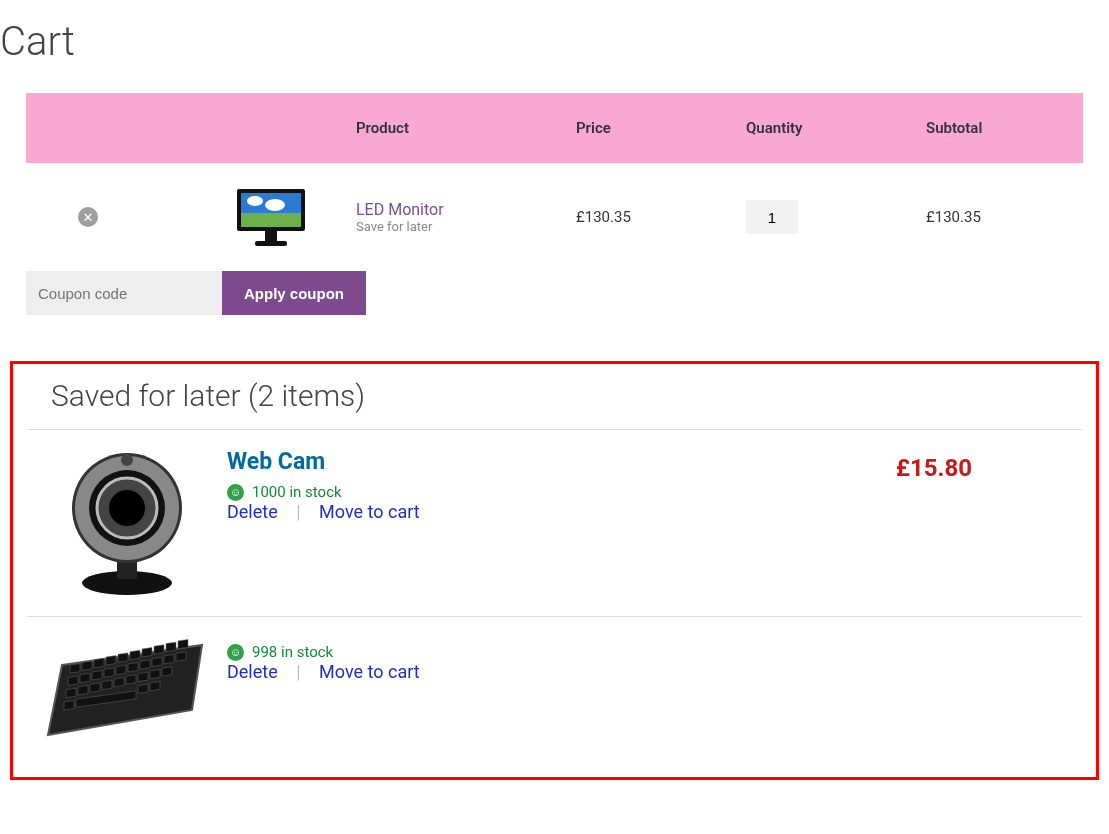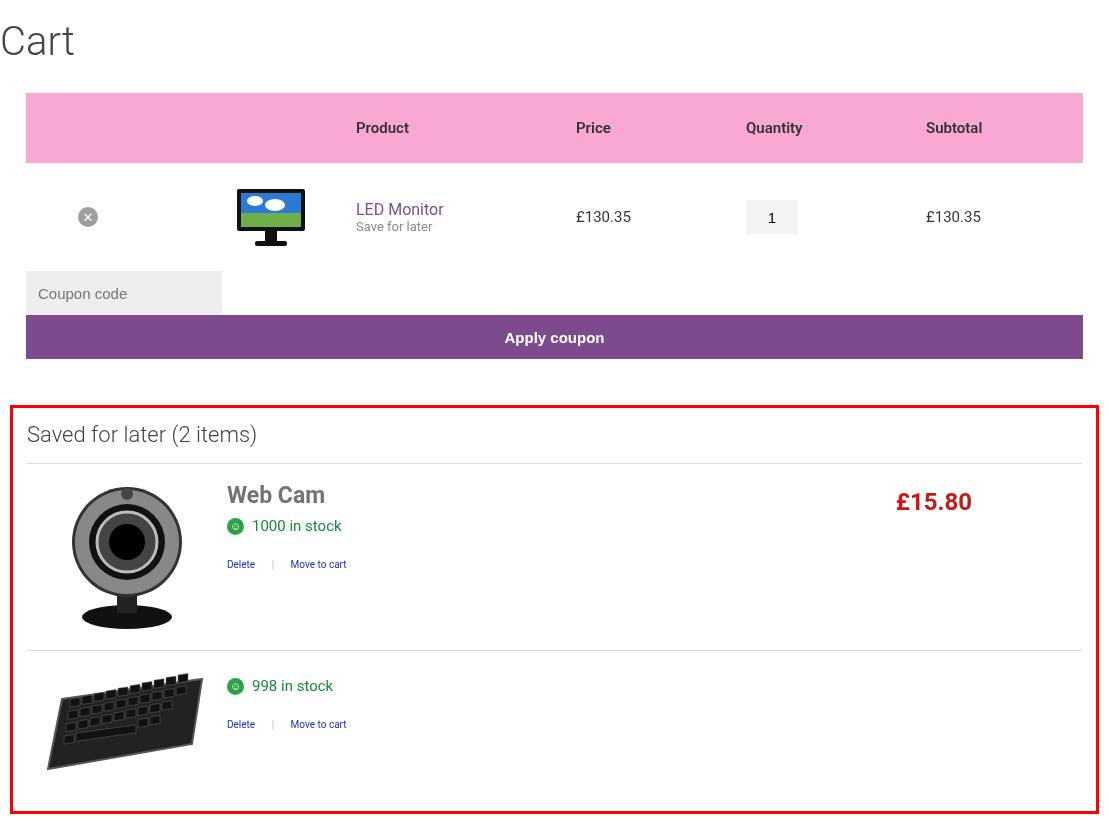--- a/index.html
+++ b/index.html
@@ -54,21 +54,20 @@
   .qty-input {
     width: 52px; height: 34px;
     background: #f3f3f3;
     border: none;
     text-align: center;
     font-size: 15px;
   }
   .actions-row {
     display: flex;
     padding: 0;
-    flex-direction: column;
   }
   .coupon-input {
     width: 196px;
     height: 44px;
     background: #eeeeee;
     border: none;
     padding: 0 12px;
     font-size: 15px;
     color: #666;
   }
@@ -94,39 +93,40 @@
   }
   .flex-spacer { flex: 1; }
 
   
   .saved-box {
     margin: 46px 10px 10px;
     border: 3px solid #ff0000;
     padding: 10px 14px 14px;
   }
   .saved-title {
-    font-size: 22px;
+    font-size: 30px;
     font-weight: 300;
     color: #444;
     padding: 4px 0 16px;
+    margin-left: 24px;
   }
   .saved-item {
     display: flex;
     align-items: flex-start;
     border-top: 1px solid #ddd;
     padding: 18px 0;
   }
   .saved-thumb {
     width: 200px;
     display: flex;
     justify-content: center;
   }
   .saved-body { flex: 1; }
   .saved-name {
-    color: #737373;
+    color: #0369a1;
     font-size: 23px;
     font-weight: 700;
     text-decoration: none;
   }
   .stock-line {
     color: #138a3a;
     font-size: 15px;
     margin-top: 8px;
     display: flex;
     align-items: center;
@@ -135,22 +135,21 @@
   .smiley {
     width: 17px; height: 17px;
     border-radius: 50%;
     background: #2fa14a;
     display: inline-flex;
     align-items: center; justify-content: center;
     color: #fff;
     font-size: 11px;
   }
   .saved-actions {
-    margin-top: 24px;
-    font-size: 10px;
+    font-size: 18px;
   }
   .saved-actions a { color: #1f2fbf; text-decoration: none; }
   .divider { color: #bbb; margin: 0 14px; }
   .saved-price {
     color: #c61919;
     font-size: 24px;
     font-weight: 700;
     padding-right: 110px;
     padding-top: 6px;
   }

